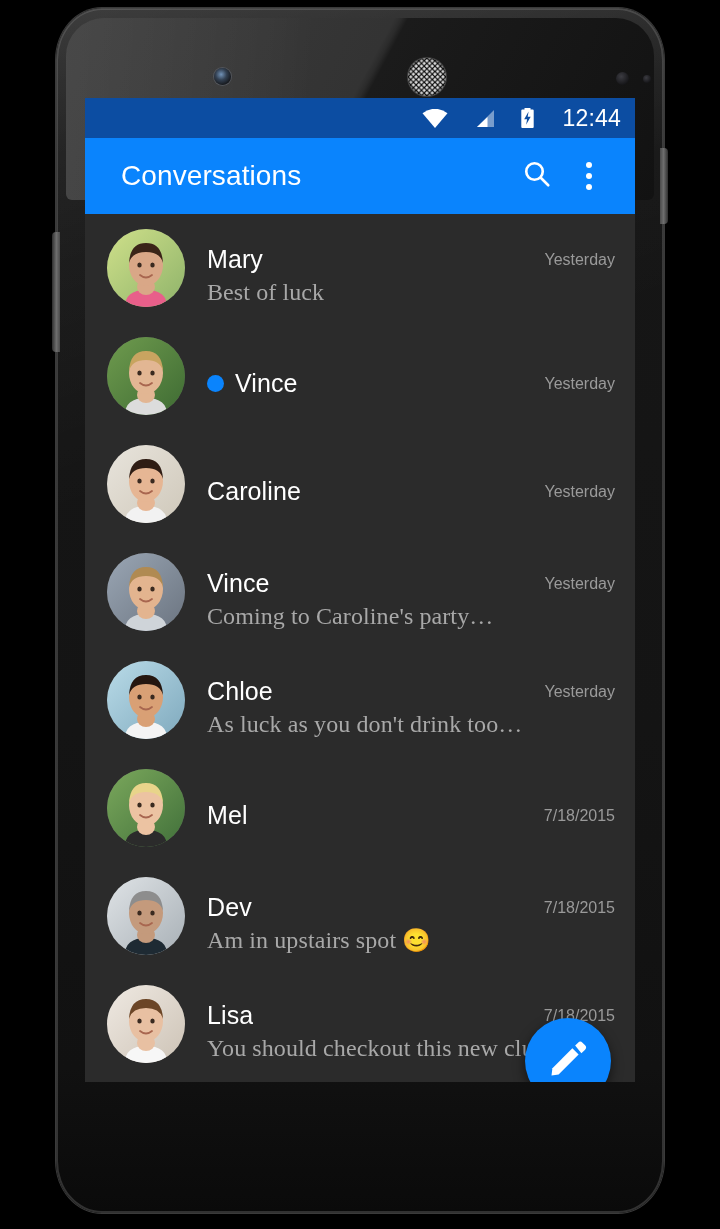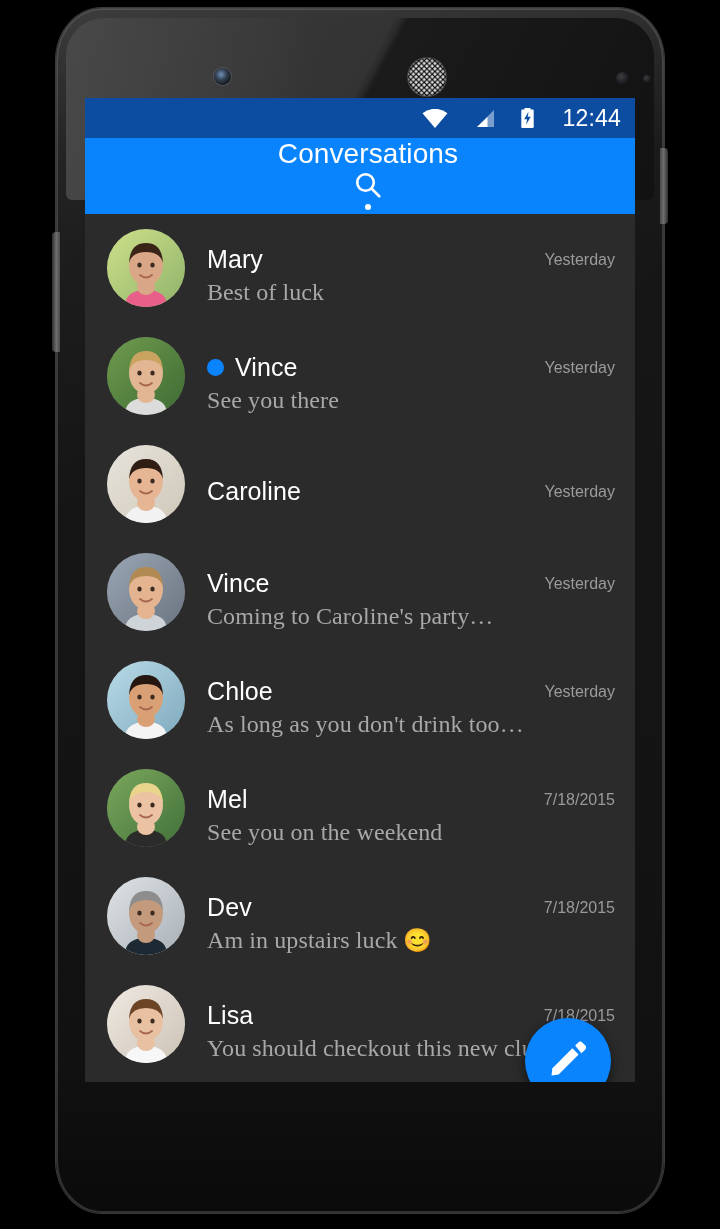--- a/index.html
+++ b/index.html
@@ -85,21 +85,20 @@
   .sb-battery{ width:17px; height:22px; position:relative; }
   .sb-time{
     color:#fff; font-size:23px; letter-spacing:.2px; font-weight:400; line-height:1;
     margin-left:2px;
   }
 
   
   .appbar{
     height:76px; background:#0a84fd; display:flex; align-items:center;
     padding:0 20px 0 36px;
-    flex-direction:column;
   }
   .appbar-title{ color:#fff; font-size:28px; font-weight:400; letter-spacing:.1px; flex:1; }
   .appbar-action{
     width:52px; height:52px; display:flex; align-items:center; justify-content:center;
     cursor:pointer;
   }
   .icon-overflow{ display:flex; flex-direction:column; gap:5px; align-items:center; }
   .icon-overflow i{ width:6px; height:6px; border-radius:50%; background:#fff; display:block; }
 
   
@@ -247,21 +246,20 @@
     <ellipse cx="45.5" cy="36" rx="2.2" ry="2.6" fill="#3a2a20"></ellipse>
     <path d="M33 46 q6 5 12 0" fill="none" stroke="#a8664f" stroke-width="1.8" stroke-linecap="round"></path>
   </svg>
           </div>
           <div class="row-main">
             <div class="row-top">
               <span class="unread-dot"></span>
               <span class="row-name">Vince</span>
               <span class="row-time">Yesterday</span>
             </div>
-            <div class="row-preview"><span>See you there</span></div>
           </div>
         </div>
         <div class="row">
           <div class="avatar">
             <svg viewBox="0 0 78 78" preserveAspectRatio="xMidYMid slice">
     <defs>
                 <linearGradient id="g2" x1="0" y1="0" x2="1" y2="1">
       <stop offset="0" stop-color="#e8e4dc"></stop>
                   <stop offset="1" stop-color="#cfc8ba"></stop>
                 </linearGradient>
@@ -327,21 +325,21 @@
     <ellipse cx="32.5" cy="36" rx="2.2" ry="2.6" fill="#3a2a20"></ellipse>
     <ellipse cx="45.5" cy="36" rx="2.2" ry="2.6" fill="#3a2a20"></ellipse>
     <path d="M33 46 q6 5 12 0" fill="none" stroke="#a8664f" stroke-width="1.8" stroke-linecap="round"></path>
   </svg>
           </div>
           <div class="row-main">
             <div class="row-top">
               <span class="row-name">Chloe</span>
               <span class="row-time">Yesterday</span>
             </div>
-            <div class="row-preview"><span>As long as you don't drink too…</span></div>
+            <div class="row-preview"><span>As luck as you don't drink too…</span></div>
           </div>
         </div>
         <div class="row">
           <div class="avatar">
             <svg viewBox="0 0 78 78" preserveAspectRatio="xMidYMid slice">
     <defs>
                 <linearGradient id="g5" x1="0" y1="0" x2="1" y2="1">
       <stop offset="0" stop-color="#7ba85c"></stop>
                   <stop offset="1" stop-color="#41703a"></stop>
                 </linearGradient>
@@ -354,21 +352,20 @@
     <ellipse cx="32.5" cy="36" rx="2.2" ry="2.6" fill="#3a2a20"></ellipse>
     <ellipse cx="45.5" cy="36" rx="2.2" ry="2.6" fill="#3a2a20"></ellipse>
     <path d="M33 46 q6 5 12 0" fill="none" stroke="#a8664f" stroke-width="1.8" stroke-linecap="round"></path>
   </svg>
           </div>
           <div class="row-main">
             <div class="row-top">
               <span class="row-name">Mel</span>
               <span class="row-time">7/18/2015</span>
             </div>
-            <div class="row-preview"><span>See you on the weekend</span></div>
           </div>
         </div>
         <div class="row">
           <div class="avatar">
             <svg viewBox="0 0 78 78" preserveAspectRatio="xMidYMid slice">
     <defs>
                 <linearGradient id="g6" x1="0" y1="0" x2="1" y2="1">
       <stop offset="0" stop-color="#dfe3e6"></stop>
                   <stop offset="1" stop-color="#a8b0b6"></stop>
                 </linearGradient>
@@ -381,21 +378,21 @@
     <ellipse cx="32.5" cy="36" rx="2.2" ry="2.6" fill="#3a2a20"></ellipse>
     <ellipse cx="45.5" cy="36" rx="2.2" ry="2.6" fill="#3a2a20"></ellipse>
     <path d="M33 46 q6 5 12 0" fill="none" stroke="#a8664f" stroke-width="1.8" stroke-linecap="round"></path>
   </svg>
           </div>
           <div class="row-main">
             <div class="row-top">
               <span class="row-name">Dev</span>
               <span class="row-time">7/18/2015</span>
             </div>
-            <div class="row-preview"><span>Am in upstairs luck </span><span class="emoji">😊</span></div>
+            <div class="row-preview"><span>Am in upstairs spot </span><span class="emoji">😊</span></div>
           </div>
         </div>
         <div class="row">
           <div class="avatar">
             <svg viewBox="0 0 78 78" preserveAspectRatio="xMidYMid slice">
     <defs>
                 <linearGradient id="g7" x1="0" y1="0" x2="1" y2="1">
       <stop offset="0" stop-color="#efe9e2"></stop>
                   <stop offset="1" stop-color="#cdc3b6"></stop>
                 </linearGradient>

